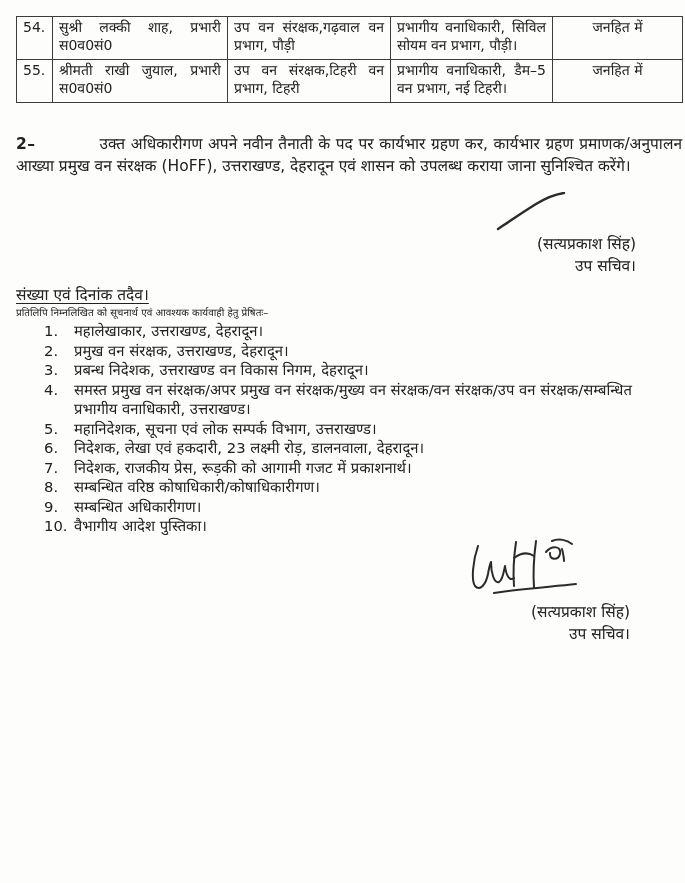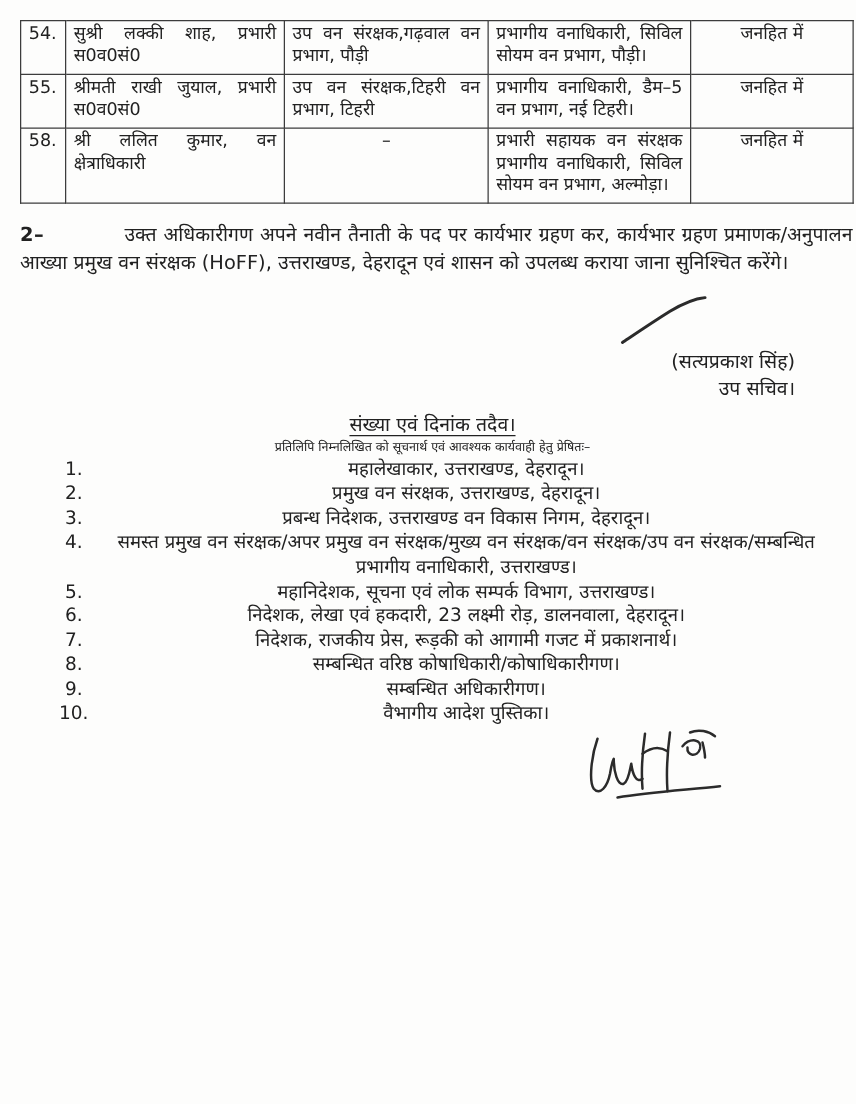--- a/index.html
+++ b/index.html
@@ -29,39 +29,39 @@
     font-size:14px;
     line-height:1.28;
     text-align:justify;
   }
   td.sno{ text-align:left; padding-left:4px; font-size:13.5px; }
   td.dash{ text-align:center; vertical-align:middle; font-size:15px; text-align-last:center; }
   td.remark{ text-align:center; text-align-last:center; font-size:13.5px; padding-top:4px; }
   
   .para2{
     width:666px;
-    margin-top:14px;
+    margin-top:30px;
     font-size:15.5px;
     line-height:1.42;
     text-align:justify;
   }
   .para2 .pnum{ font-weight:bold; letter-spacing:.5px; }
   .para2 .ptab{ display:inline-block; width:64px; }
   
   .sig{
     width:210px;
     margin:6px 46px 0 auto;
     text-align:right;
     font-size:15.5px;
     line-height:1.42;
   }
   .sig svg{ display:block; margin:0 auto; }
   .sig .sig-name{ margin-top:1px; }
   
-  .copy{ margin-top:6px; width:660px;text-align:center; }
+  .copy{ margin-top:6px; width:660px; }
   .copy-heading{
     font-size:15.5px;
     text-decoration:underline;
     text-underline-offset:3px;
   }
   .copy-intro{ font-size:10px; margin-top:0; }
   .dist{ margin:2px 0 0 28px; }
   .dist .li{ display:flex; font-size:14.8px; line-height:1.32; }
   .dist .n{ flex:none; width:30px; }
   .dist .t{ flex:1 1 auto; padding-right:4px; }
@@ -86,27 +86,20 @@
         <td>सुश्री लक्की शाह, प्रभारी स0व0सं0</td>
         <td>उप वन संरक्षक,गढ़वाल वन प्रभाग, पौड़ी</td>
         <td>प्रभागीय वनाधिकारी, सिविल सोयम वन प्रभाग, पौड़ी।</td>
         <td class="remark">जनहित में</td>
       </tr>
       <tr>
         <td class="sno">55.</td>
         <td>श्रीमती राखी जुयाल, प्रभारी स0व0सं0</td>
         <td>उप वन संरक्षक,टिहरी वन प्रभाग, टिहरी</td>
         <td>प्रभागीय वनाधिकारी, डैम–5 वन प्रभाग, नई टिहरी।</td>
-        <td class="remark">जनहित में</td>
-      </tr>
-      <tr>
-        <td class="sno">58.</td>
-        <td>श्री ललित कुमार, वन क्षेत्राधिकारी</td>
-        <td class="dash">–</td>
-        <td>प्रभारी सहायक वन संरक्षक प्रभागीय वनाधिकारी, सिविल सोयम वन प्रभाग, अल्मोड़ा।</td>
         <td class="remark">जनहित में</td>
       </tr>
     </tbody>
   </table>
 
   <p class="para2"><span class="pnum">2–</span><span class="ptab"></span><span>उक्त अधिकारीगण अपने नवीन तैनाती के पद पर कार्यभार ग्रहण कर, कार्यभार ग्रहण प्रमाणक/अनुपालन आख्या प्रमुख वन संरक्षक (HoFF), उत्तराखण्ड, देहरादून एवं शासन को उपलब्ध कराया जाना सुनिश्चित करेंगे।</span></p>
 
   <div class="sig" style="margin-top:10px;">
     <svg width="82" height="40" viewBox="0 0 82 40">
       <path class="ink" stroke-width="2.4" d="M8 37 C14 33, 30 22, 46 12 C56 6, 66 2, 74 1"></path>

